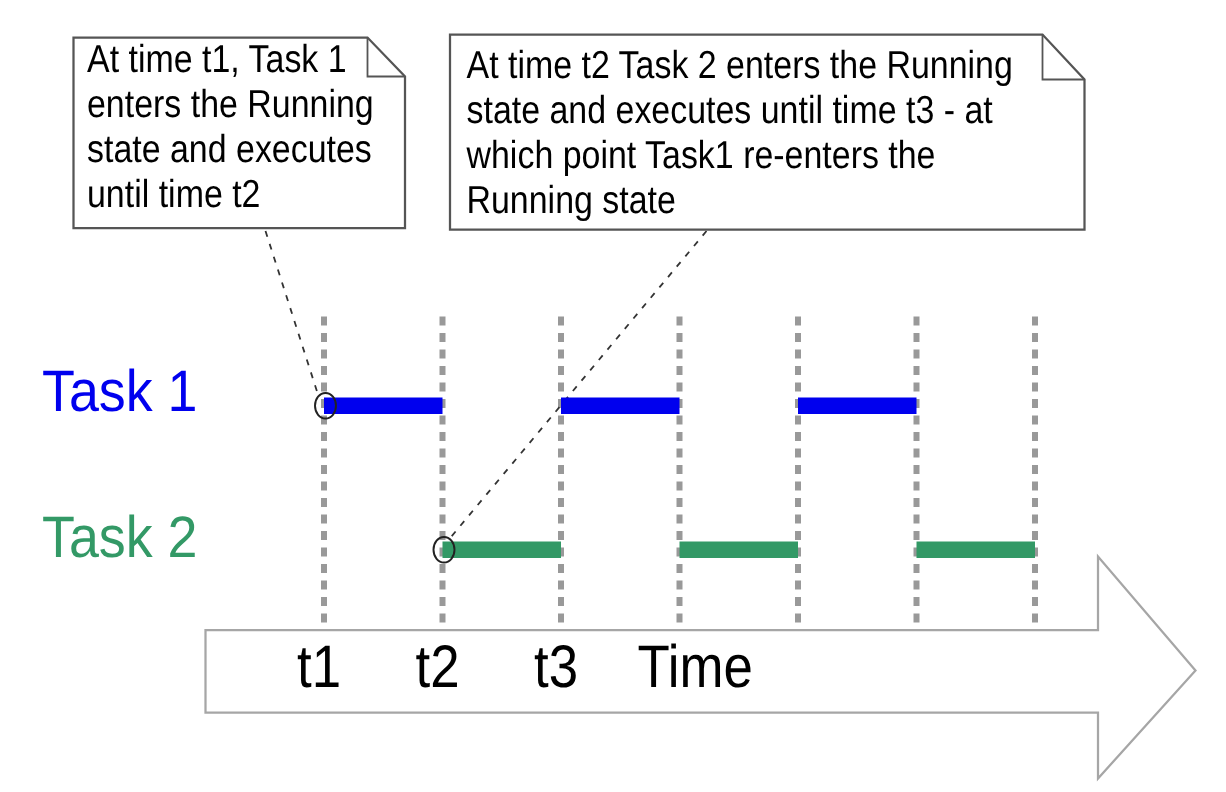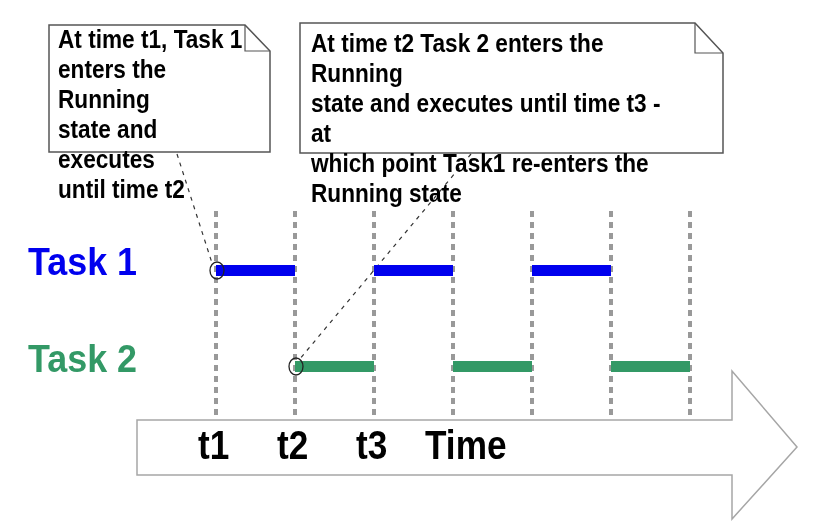--- a/index.html
+++ b/index.html
@@ -1,19 +1,18 @@
 <!DOCTYPE html>
 <html><head>
 <meta charset="utf-8">
 <style>
   html,body{margin:0;padding:0;background:#ffffff;}
   #stage{
     position:relative;width:817px;height:528px;background:#ffffff;overflow:hidden;
     font-family:"Liberation Sans", sans-serif;
-    font-weight:bold;
   }
   #diagram-svg{position:absolute;left:0;top:0;}
   .overlay{position:absolute;color:#000;}
   .note-text{
     font-size:26px;line-height:30px;white-space:pre-line;
     transform:scaleX(.87);transform-origin:0 0;letter-spacing:0;
   }
   .task-label{font-size:39px;line-height:39px;transform:scaleX(.92);transform-origin:0 0;}
   .tick-label,.axis-title{
     font-size:40px;line-height:42px;color:#000;

